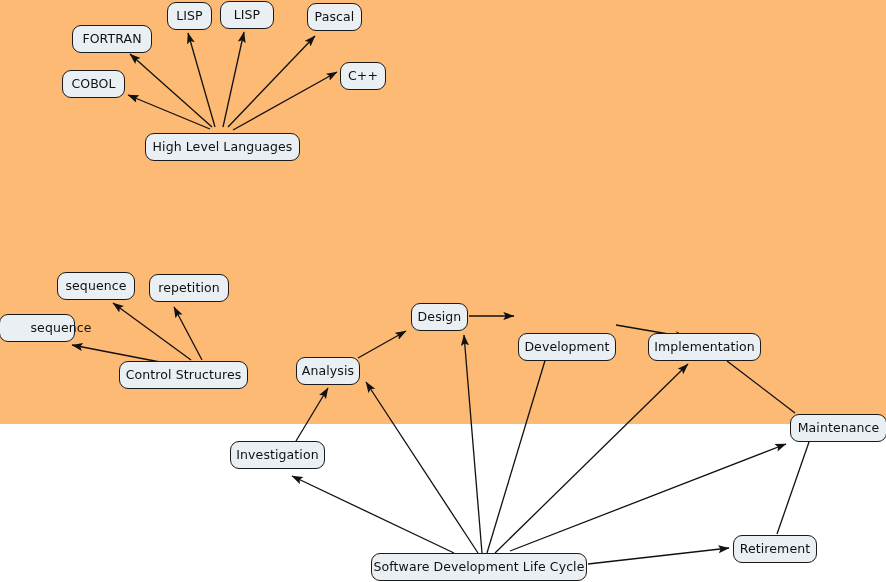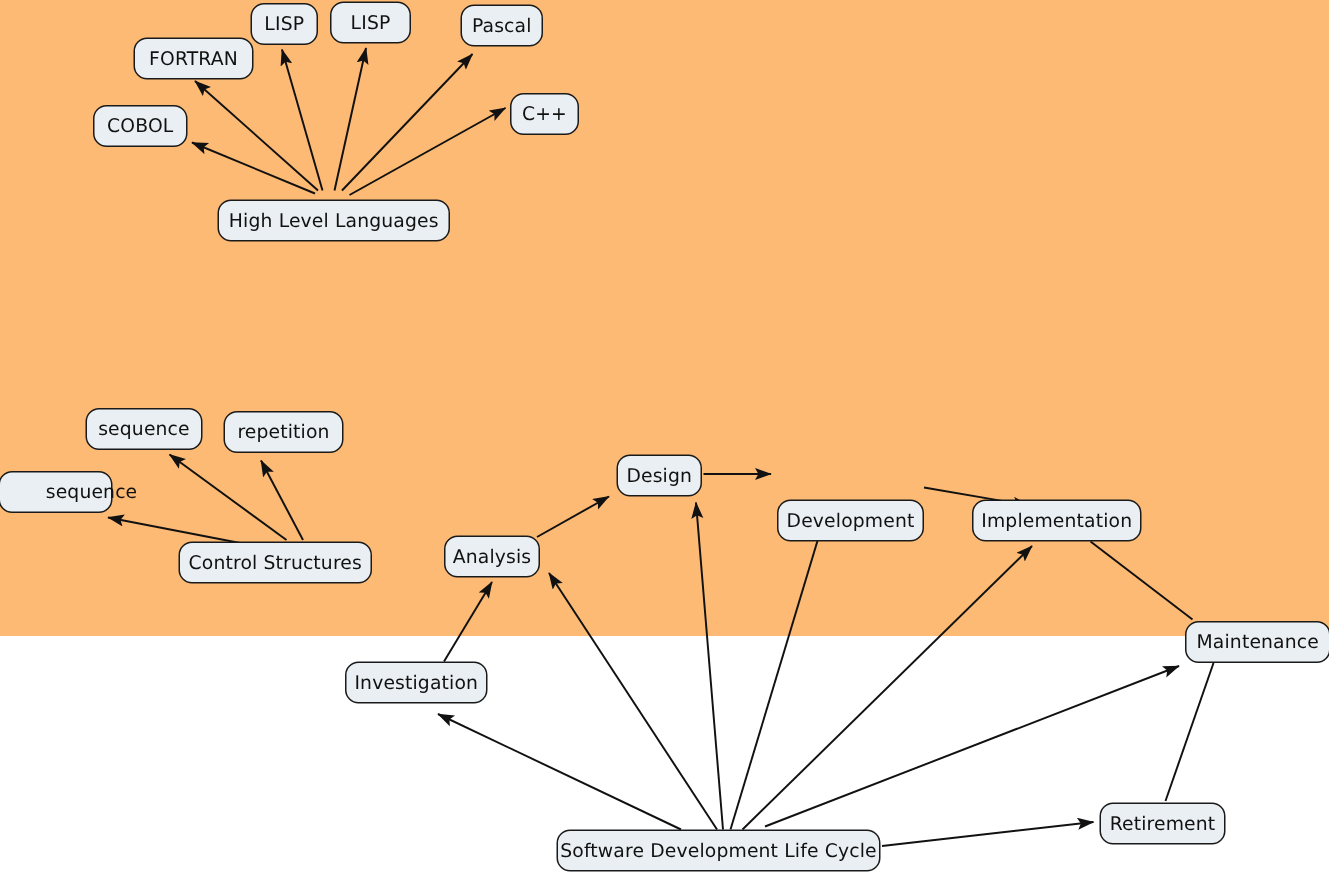--- a/index.html
+++ b/index.html
@@ -86,21 +86,21 @@
   <div id="nodes">
       <div class="node" style="left: 167px; top: 2px; width: 45px; height: 28px; background: rgb(233, 239, 242); border-color: rgb(26, 26, 26); color: rgb(17, 17, 17);">
         <span class="node-label">LISP</span>
       </div>
       <div class="node" style="left: 220px; top: 1px; width: 54px; height: 28px; background: rgb(233, 239, 242); border-color: rgb(26, 26, 26); color: rgb(17, 17, 17);">
         <span class="node-label">LISP</span>
       </div>
       <div class="node" style="left: 307px; top: 3px; width: 55px; height: 28px; background: rgb(233, 239, 242); border-color: rgb(26, 26, 26); color: rgb(17, 17, 17);">
         <span class="node-label">Pascal</span>
       </div>
-      <div class="node" style="left: 72px; top: 25px; width: 80px; height: 28px; background: rgb(233, 239, 242); border-color: rgb(26, 26, 26); color: rgb(17, 17, 17); margin-left: 17px;">
+      <div class="node" style="left: 72px; top: 25px; width: 80px; height: 28px; background: rgb(233, 239, 242); border-color: rgb(26, 26, 26); color: rgb(17, 17, 17);">
         <span class="node-label">FORTRAN</span>
       </div>
       <div class="node" style="left: 340px; top: 62px; width: 46px; height: 28px; background: rgb(233, 239, 242); border-color: rgb(26, 26, 26); color: rgb(17, 17, 17);">
         <span class="node-label">C++</span>
       </div>
       <div class="node" style="left: 62px; top: 70px; width: 63px; height: 28px; background: rgb(233, 239, 242); border-color: rgb(26, 26, 26); color: rgb(17, 17, 17);">
         <span class="node-label">COBOL</span>
       </div>
       <div class="node" style="left: 145px; top: 133px; width: 155px; height: 28px; background: rgb(233, 239, 242); border-color: rgb(26, 26, 26); color: rgb(17, 17, 17);">
         <span class="node-label">High Level Languages</span>

